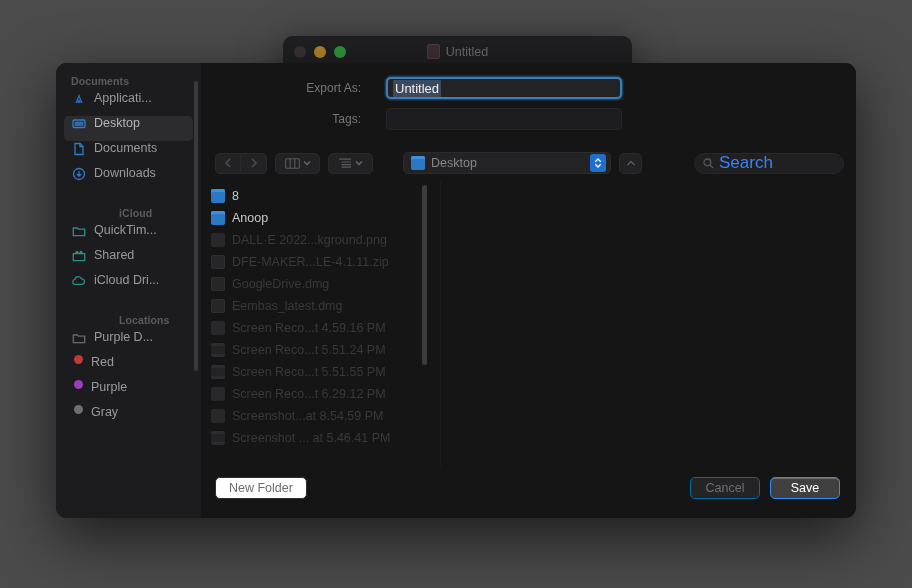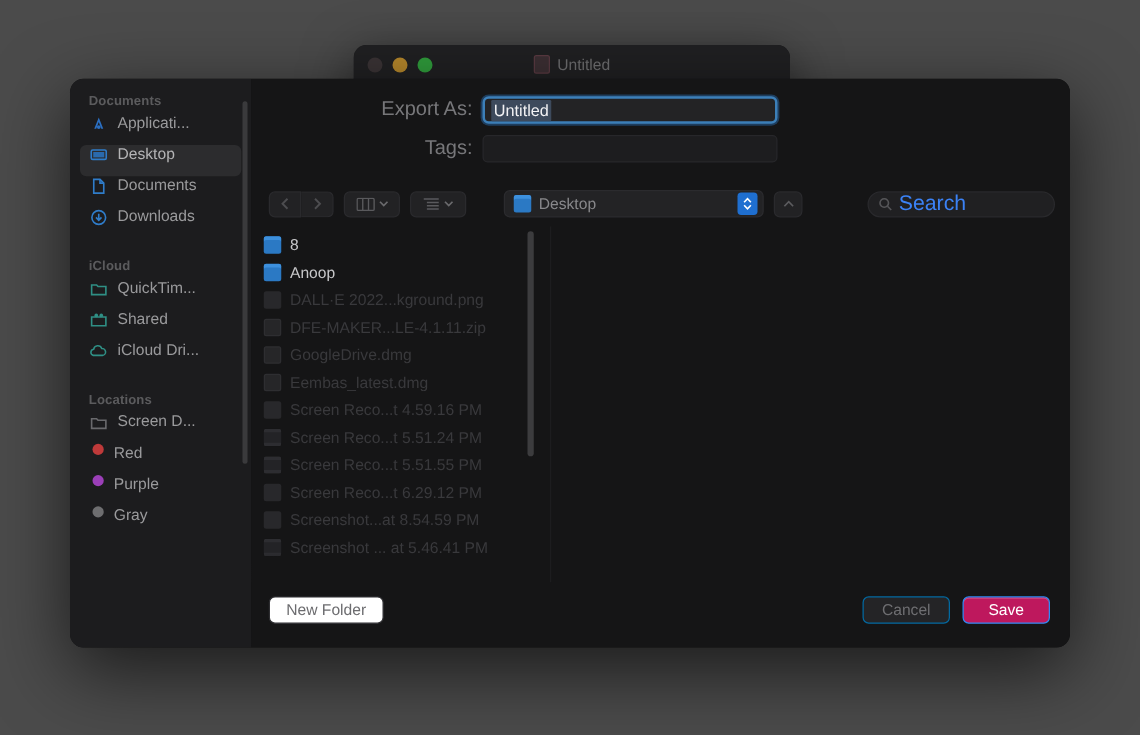--- a/index.html
+++ b/index.html
@@ -73,21 +73,21 @@
     position: relative;
     flex: none;
   }
   .sb-section {
     font-size: 10.5px;
     color: #5b5b5d;
     font-weight: bold;
     padding: 0 0 4px 15px;
     letter-spacing: .1px;
   }
-  .sb-section.spaced { padding-top: 16px; }
+  .sb-section.spaced { padding-top: 16px; margin-left: 48px; }
   .sb-item {
     height: 25px;
     margin: 0 8px;
     padding-left: 7px;
     display: flex; 
     gap: 8px;
     border-radius: 5px;
     font-size: 12.5px;
     color: #9a9a9c;
     white-space: nowrap;
@@ -132,22 +132,22 @@
 
   
   #form-area { padding: 14px 0 6px 0; }
   .form-row {
     display: flex; align-items: center;
     margin-bottom: 9px;
   }
   .form-label {
     width: 185px;
     text-align: right;
-    padding-right: 8px;
-    font-size: 16px;
+    padding-right: 25px;
+    font-size: 12px;
     color: #77777a;
   }
   #export-field {
     width: 236px; height: 22px;
     background: #232325;
     border: 2px solid #3c7fb8;
     border-radius: 5px;
     box-shadow: 0 0 0 1.5px rgba(42,110,180,.45);
     display: flex; align-items: center;
     padding: 0 5px;
@@ -310,21 +310,21 @@
     color: #6c6c6f;
   }
   #cancel-btn {
     background: #242426;
     border: 1px solid #0369a1;
     color: #6e6e71;
     margin-left: auto;
     min-width: 70px;
   }
   #save-btn {
-    background: #be185d;
+    background: #404040;
     border: 1px solid #2f8bf5;
     color: #ffffff;
     margin-left: 10px;
     min-width: 70px;
     box-shadow: inset 0 1px 0 rgba(255,255,255,.22);
   }
 </style>
 </head>
 <body>
 
@@ -420,21 +420,21 @@
     </div>
 
     <div class="sb-section spaced">Locations</div>
 
     <div class="sb-item">
       <span class="sb-icon">
         <svg width="14" height="14" viewBox="0 0 14 14">
           <path d="M1.3 4 h4 l1.1 1.2 h6.3 v6.5 h-11.4 z" fill="none" stroke="#69696c" stroke-width="1.3"></path>
         </svg>
       </span>
-      <span class="fname">Screen D...</span>
+      <span class="fname">Purple D...</span>
     </div>
 
 
     <div class="sb-item">
       <span class="tag-dot" style="background:#bf3a3a"></span>
       <span class="fname">Red</span>
     </div>
     <div class="sb-item">
       <span class="tag-dot" style="background:#9b3fb8"></span>
       <span class="fname">Purple</span>

